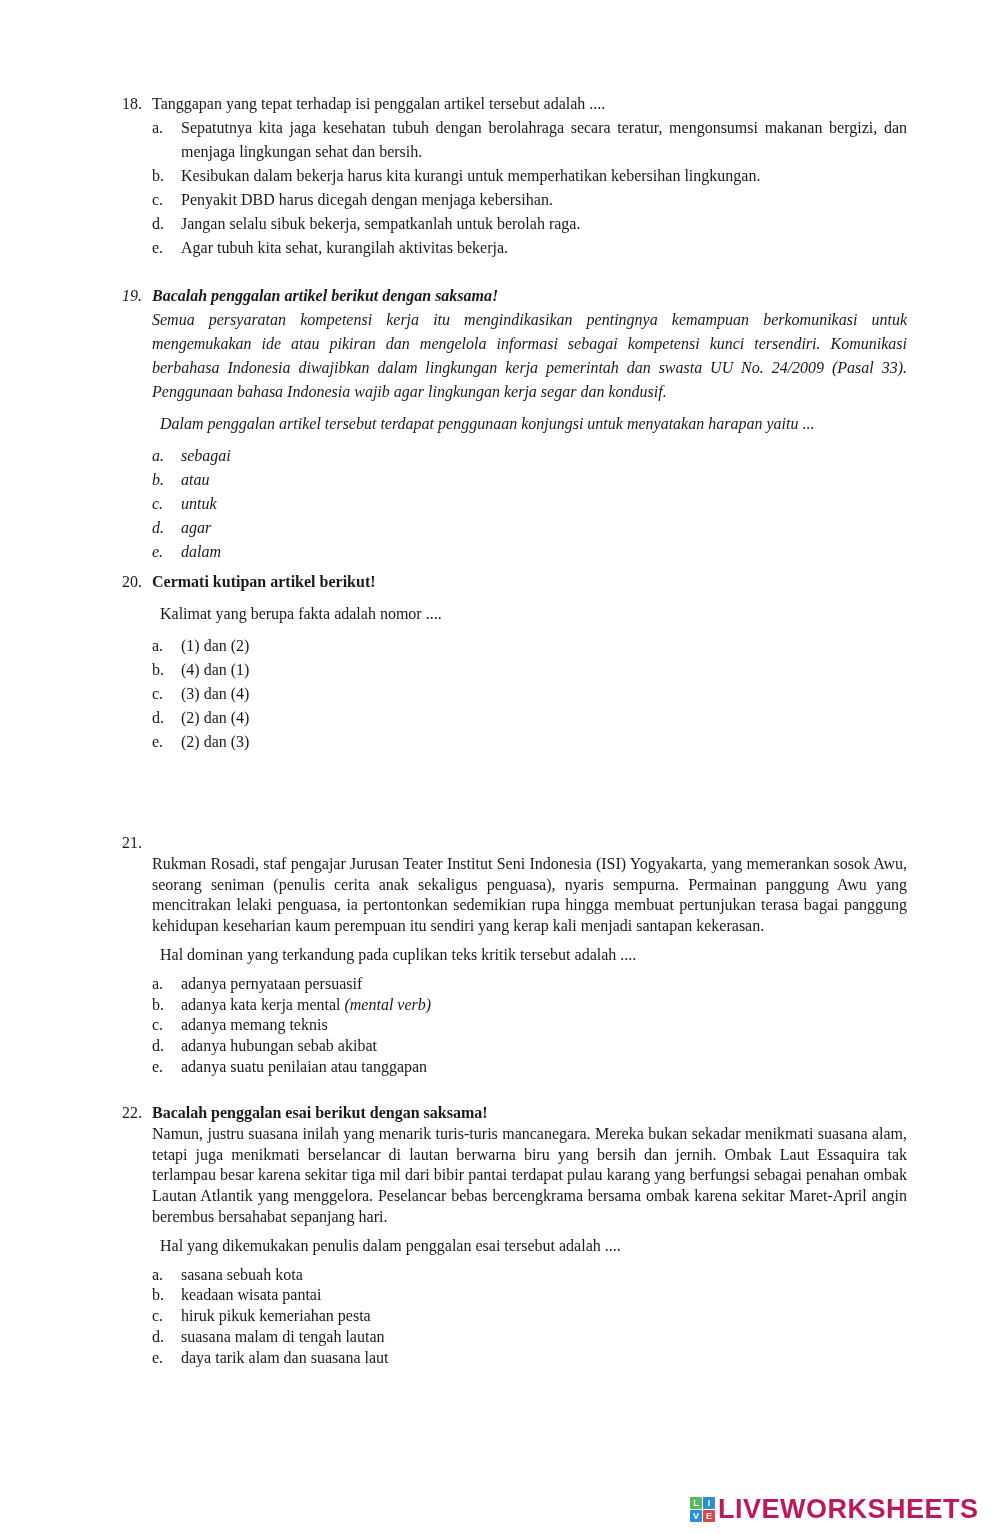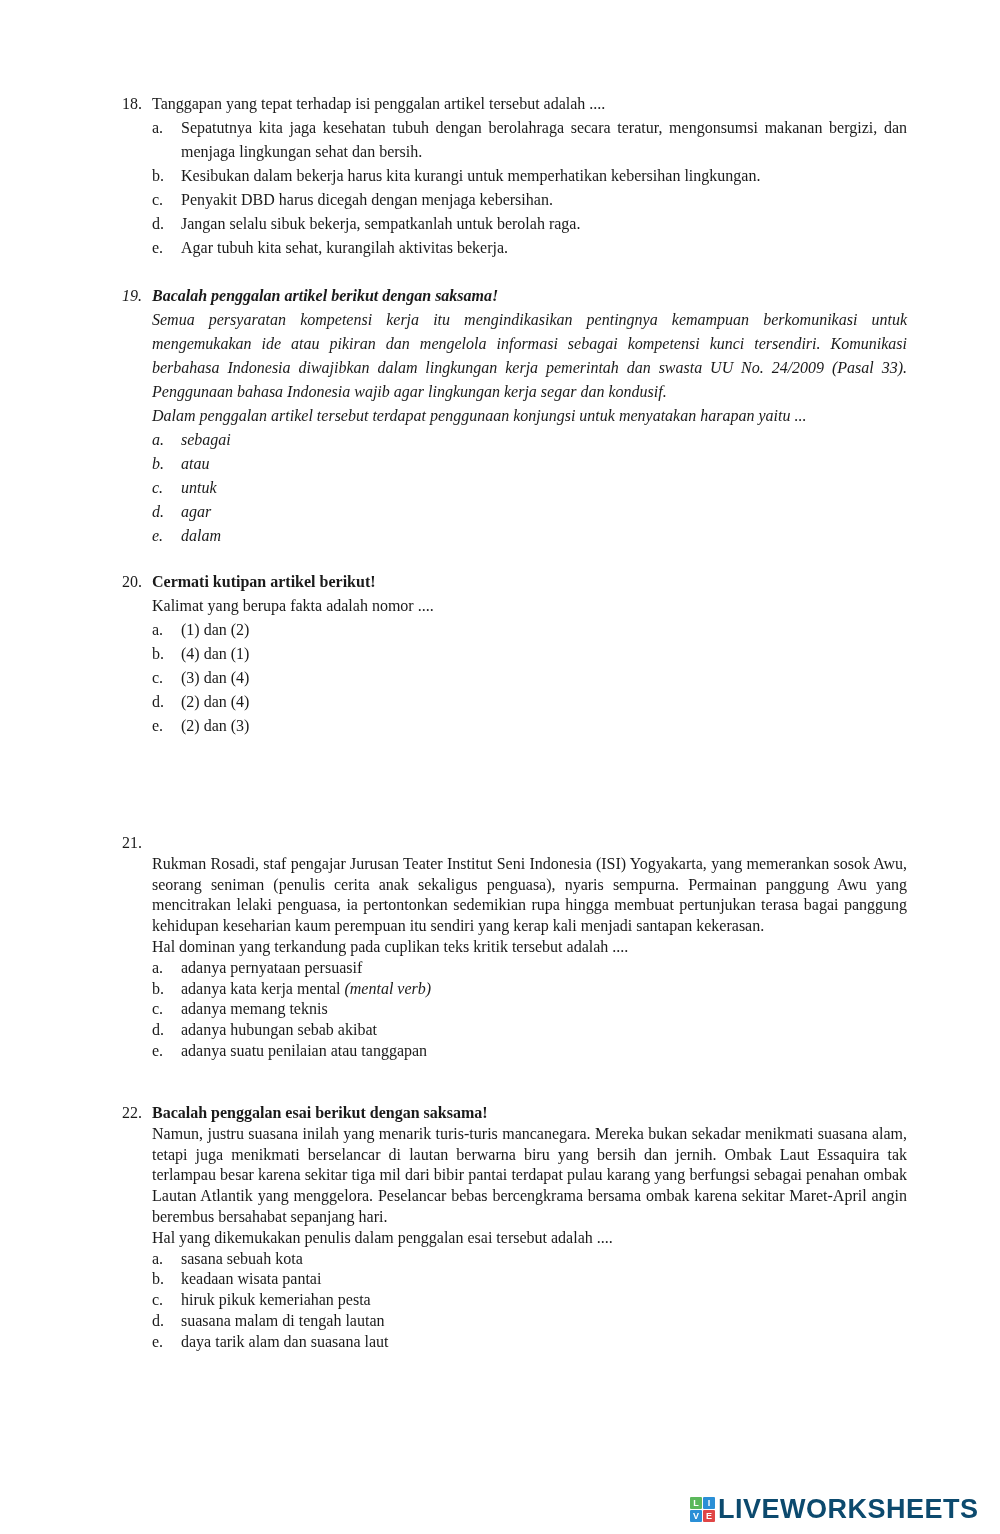--- a/index.html
+++ b/index.html
@@ -12,21 +12,21 @@
   .q-head { display: flex; }
   .q-num { width: 30px; flex: none; }
   .q-title { font-weight: bold; }
   .q-body { margin-left: 30px; }
   .para { text-align: justify; margin: 0; }
   .opt { display: flex; margin-left: 30px; }
   .opt-letter { width: 29px; flex: none; }
   .lh24 .para, .lh24 .q-head, .lh24 .opt, .lh24 .prompt { line-height: 24px; }
   .lh21 .para, .lh21 .q-head, .lh21 .opt, .lh21 .prompt { line-height: 20.8px; }
   .opt .italic { font-style: italic; }
-  .prompt { margin: 0; }
+  .prompt { margin: 8px; }
 
   .logo { position: absolute; left: 690px; top: 1496px; display: flex; align-items: center; }
   .logo-grid { display: grid; grid-template-columns: 12px 12px; grid-template-rows: 12px 12px; gap: 1px; margin-right: 3px; }
   .logo-cell { font-family: "Liberation Sans", sans-serif; font-weight: bold; font-size: 9px; color: #fff;
                display: flex; align-items: center; justify-content: center; border-radius: 1px; }
   .logo-text { font-family: "Liberation Sans", sans-serif; font-weight: bold; font-size: 27px; letter-spacing: 0.5px; color: #1e3f75; line-height: 1; }
 </style>
 </head>
 <body>
 
@@ -183,16 +183,16 @@
     </div>
   </div>
 
   <div class="logo">
     <div class="logo-grid">
       <span class="logo-cell" style="background: rgb(92, 184, 92);">L</span>
       <span class="logo-cell" style="background: rgb(42, 143, 214);">I</span>
       <span class="logo-cell" style="background: rgb(42, 143, 214);">V</span>
       <span class="logo-cell" style="background: rgb(224, 70, 70);">E</span>
     </div>
-    <span class="logo-text" style="color: #0c4a6e;">LIVEWORKSHEETS</span>
+    <span class="logo-text" style="color: #be185d;">LIVEWORKSHEETS</span>
   </div>
 
 </div>
 
 </body></html>

